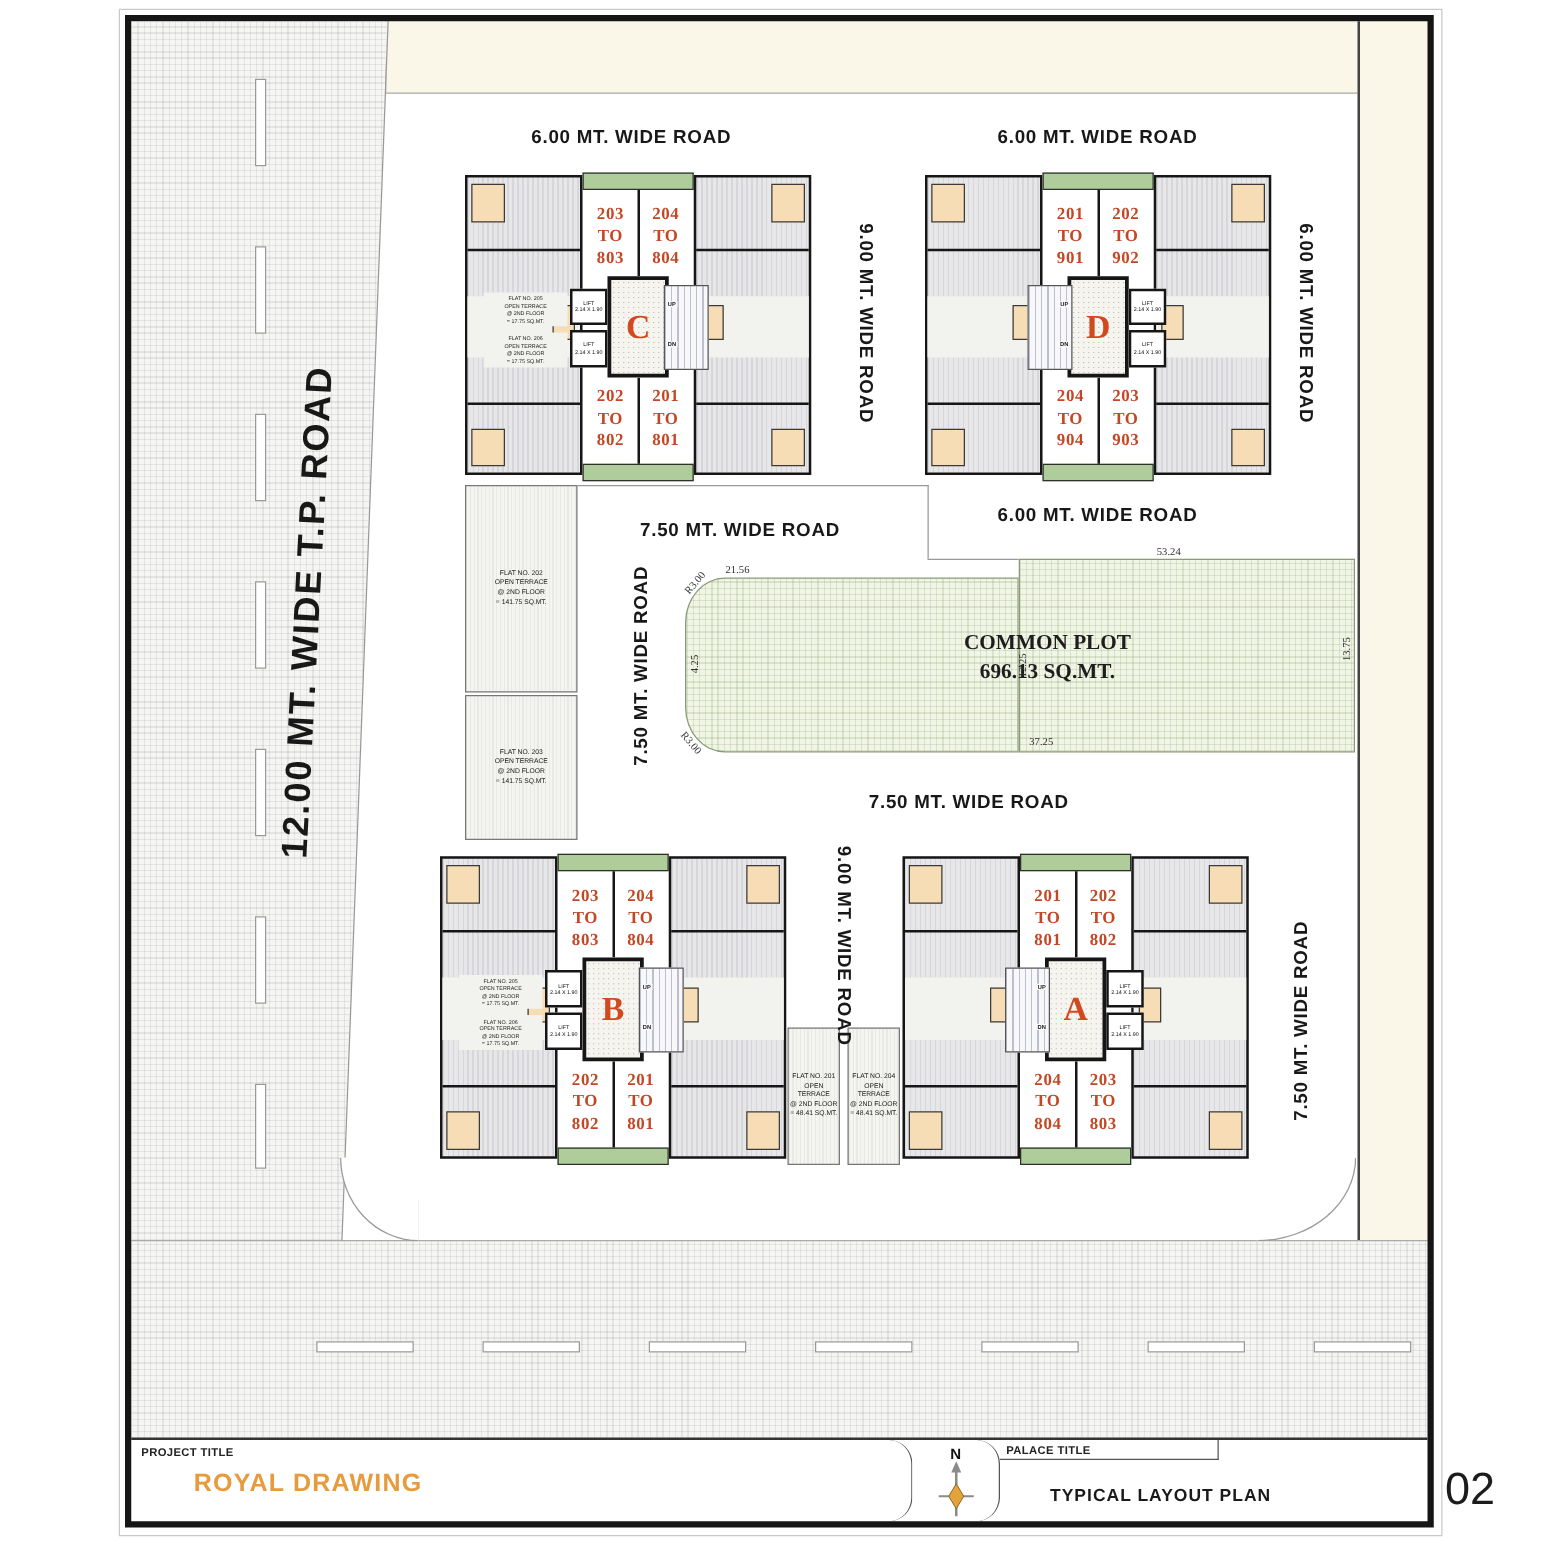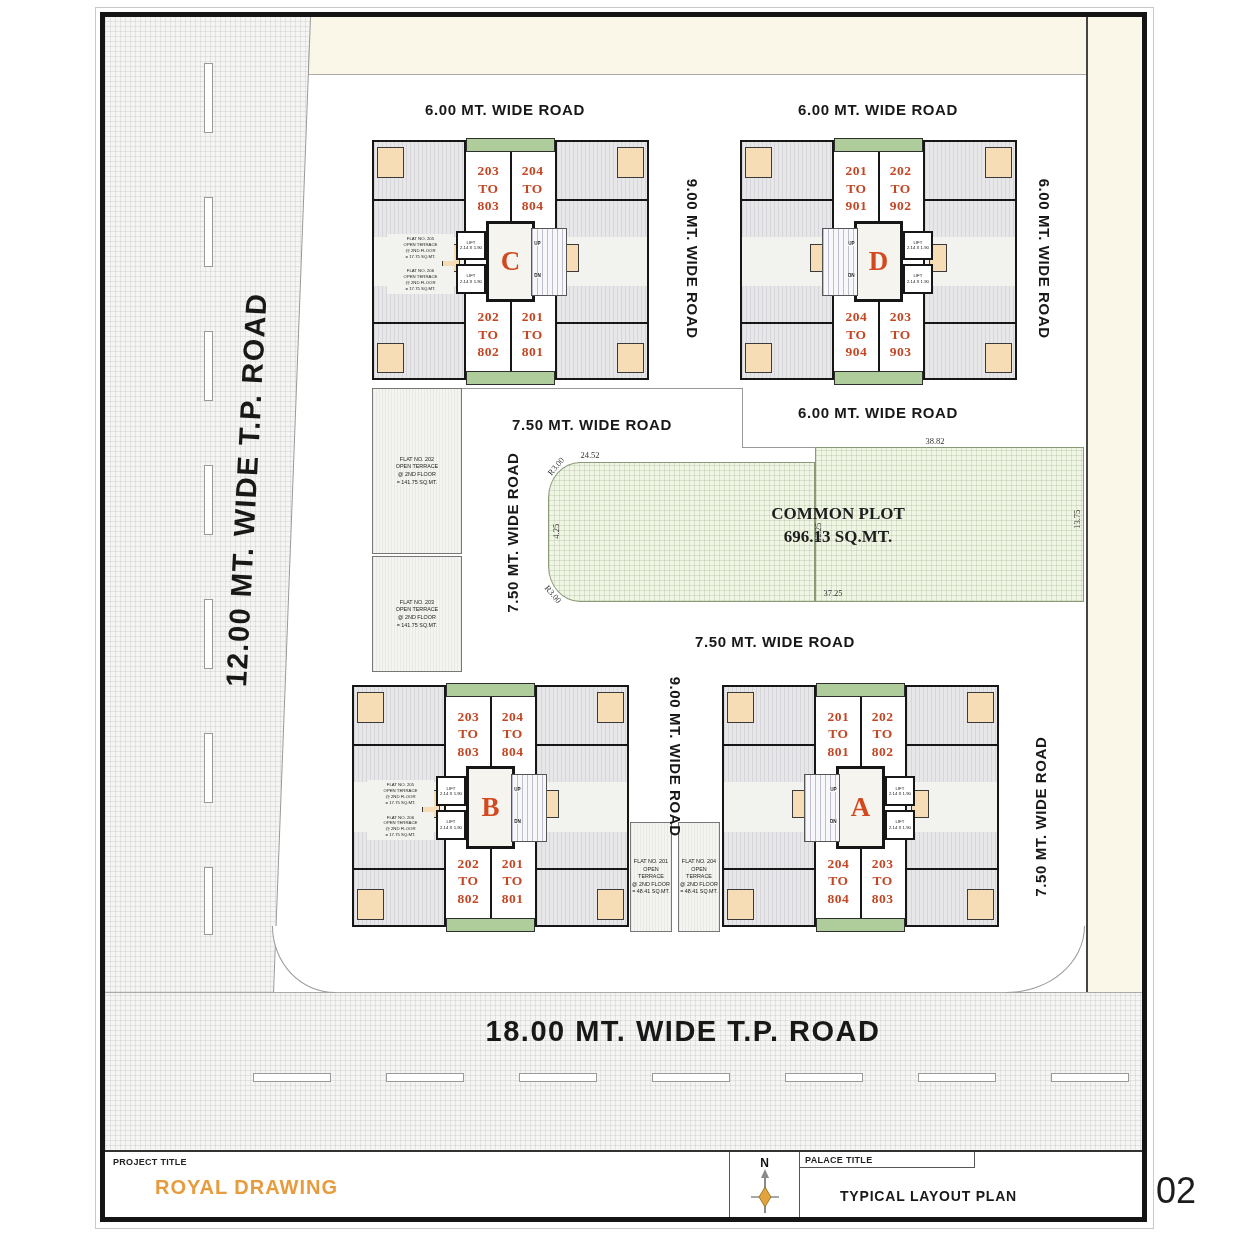--- a/index.html
+++ b/index.html
@@ -75,21 +75,21 @@
   .lifts-left .stairs{left:57.5%;}
   .lifts-right .stairs{left:29.5%;}
   .updn{position:absolute;font:700 4.6px "Liberation Sans",sans-serif;color:#222;background:#f8f8fb;padding:0 1px;}
   .lifts-left .updn{left:3%;}
   .lifts-right .updn{right:3%;}
   .bnote{position:absolute;left:5.5%;width:24%;height:11%;background:#f2f2ee;
     font:400 4.3px/1.35 "Liberation Sans",sans-serif;color:#222;
     display:flex;align-items:center;justify-content:center;text-align:center;}
   
   .tb{position:absolute;background:#fff;border-top:2px solid #333;box-sizing:border-box;}
-  .tbcell{position:absolute;top:0;height:100%;box-sizing:border-box;}
+  .tbcell{position:absolute;top:0;height:100%;box-sizing:border-box;border-radius:19px;}
   .tblabel{position:absolute;font:700 9px "Liberation Sans",sans-serif;color:#222;letter-spacing:.3px;}
   .projtitle{position:absolute;font:700 20px "Liberation Sans",sans-serif;color:#e79b3c;letter-spacing:1px;}
   .drawtitle{position:absolute;font:700 14px "Liberation Sans",sans-serif;color:#1a1a1a;letter-spacing:.8px;}
   .dlabelbox{position:absolute;left:0;top:0;width:175px;height:16px;border-right:1px solid #555;border-bottom:1px solid #555;box-sizing:border-box;}
   .northN{position:absolute;left:0;right:0;top:4px;text-align:center;font:700 12px "Liberation Sans",sans-serif;color:#111;}
   .pagenum{position:absolute;font:400 36px "Liberation Sans",sans-serif;color:#1c1c1c;}
 </style>
 </head>
 <body>
 
@@ -121,22 +121,22 @@
   <div class="dash-h" style="left:1051px;top:1073px;width:78px;"></div>
 
   <div class="thinline" style="left:462px;top:388px;width:281px;height:1px;"></div>
   <div class="thinline" style="left:742px;top:388px;width:1px;height:59px;"></div>
   <div class="thinline" style="left:742px;top:447px;width:73px;height:1px;"></div>
 
   <div class="cplot" style="left:548px;top:462px;width:267px;height:140px;border-radius:32px 0 0 32px / 36px 0 0 36px;"></div>
   <div class="cplot" style="left:815px;top:447px;width:269px;height:155px;"></div>
   <div class="cptitle pre" style="left:728px;top:503px;width:220px;">COMMON PLOT
 696.13 SQ.MT.</div>
-  <div class="dim" style="left:555px;top:451px;width:70px;">24.52</div>
-  <div class="dim" style="left:900px;top:437px;width:70px;">38.82</div>
+  <div class="dim" style="left:555px;top:451px;width:70px;">21.56</div>
+  <div class="dim" style="left:900px;top:437px;width:70px;">53.24</div>
   <div class="dim rotm90" style="left:783px;top:528px;width:70px;">12.25</div>
   <div class="dim" style="left:798px;top:589px;width:70px;">37.25</div>
   <div class="dim rotm90" style="left:1042px;top:515px;width:70px;">13.75</div>
   <div class="dim rotm90" style="left:521px;top:527px;width:70px;">4.25</div>
   <div class="dim" style="left:536px;top:462px;width:40px;transform:rotate(-50deg);">R3.00</div>
   <div class="dim" style="left:533px;top:590px;width:40px;transform:rotate(50deg);">R3.00</div>
 
   <div class="strip" style="left:372px;top:388px;width:90px;height:166px;">
     <div class="striptxt pre">FLAT NO. 202
 OPEN TERRACE
@@ -374,21 +374,20 @@
   <div class="rlabel" style="left:758px;top:101px;width:240px;">6.00 MT. WIDE ROAD</div>
   <div class="rlabel rot90" style="left:592px;top:250px;width:200px;">9.00 MT. WIDE ROAD</div>
   <div class="rlabel rot90" style="left:944px;top:250px;width:200px;">6.00 MT. WIDE ROAD</div>
   <div class="rlabel" style="left:472px;top:416px;width:240px;">7.50 MT. WIDE ROAD</div>
   <div class="rlabel" style="left:758px;top:404px;width:240px;">6.00 MT. WIDE ROAD</div>
   <div class="rlabel rotm90" style="left:413px;top:524px;width:200px;">7.50 MT. WIDE ROAD</div>
   <div class="rlabel" style="left:655px;top:633px;width:240px;">7.50 MT. WIDE ROAD</div>
   <div class="rlabel rot90" style="left:575px;top:748px;width:200px;">9.00 MT. WIDE ROAD</div>
   <div class="rlabel rotm90" style="left:941px;top:808px;width:200px;">7.50 MT. WIDE ROAD</div>
   <div class="rlabel big rotm87" style="left:12px;top:473px;width:470px;">12.00 MT. WIDE T.P. ROAD</div>
-  <div class="rlabel big" style="left:433px;top:1015px;width:500px;">18.00 MT. WIDE T.P. ROAD</div>
 
   <div class="tb" style="left:105px;top:1150px;width:1037px;height:67px;">
     <div class="tbcell" style="left:0;width:625px;border-right:1px solid #555;">
       <div class="tblabel" style="left:8px;top:5px;">PROJECT TITLE</div>
       <div class="projtitle" style="left:50px;top:24px;">ROYAL DRAWING</div>
     </div>
     <div class="tbcell" style="left:625px;width:70px;border-right:1px solid #555;">
       <div class="northN">N</div>
       <svg width="34" height="50" viewBox="0 0 34 50" style="position:absolute;left:18px;top:15px;">
         <line x1="17" y1="8" x2="17" y2="46" stroke="#8a8a8a" stroke-width="2"></line>

